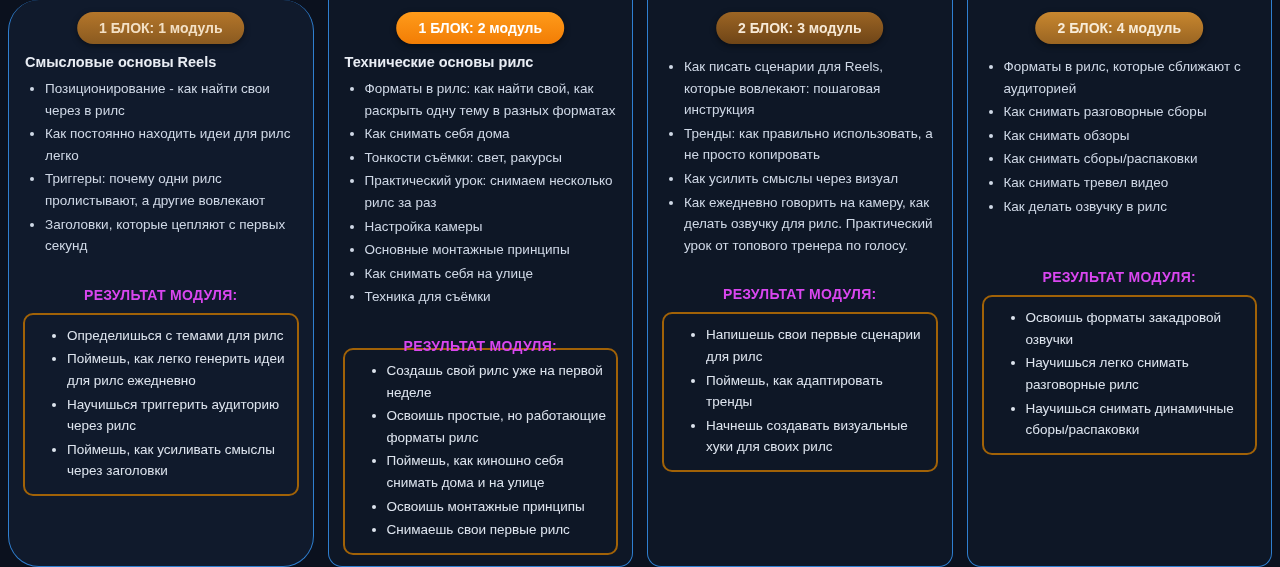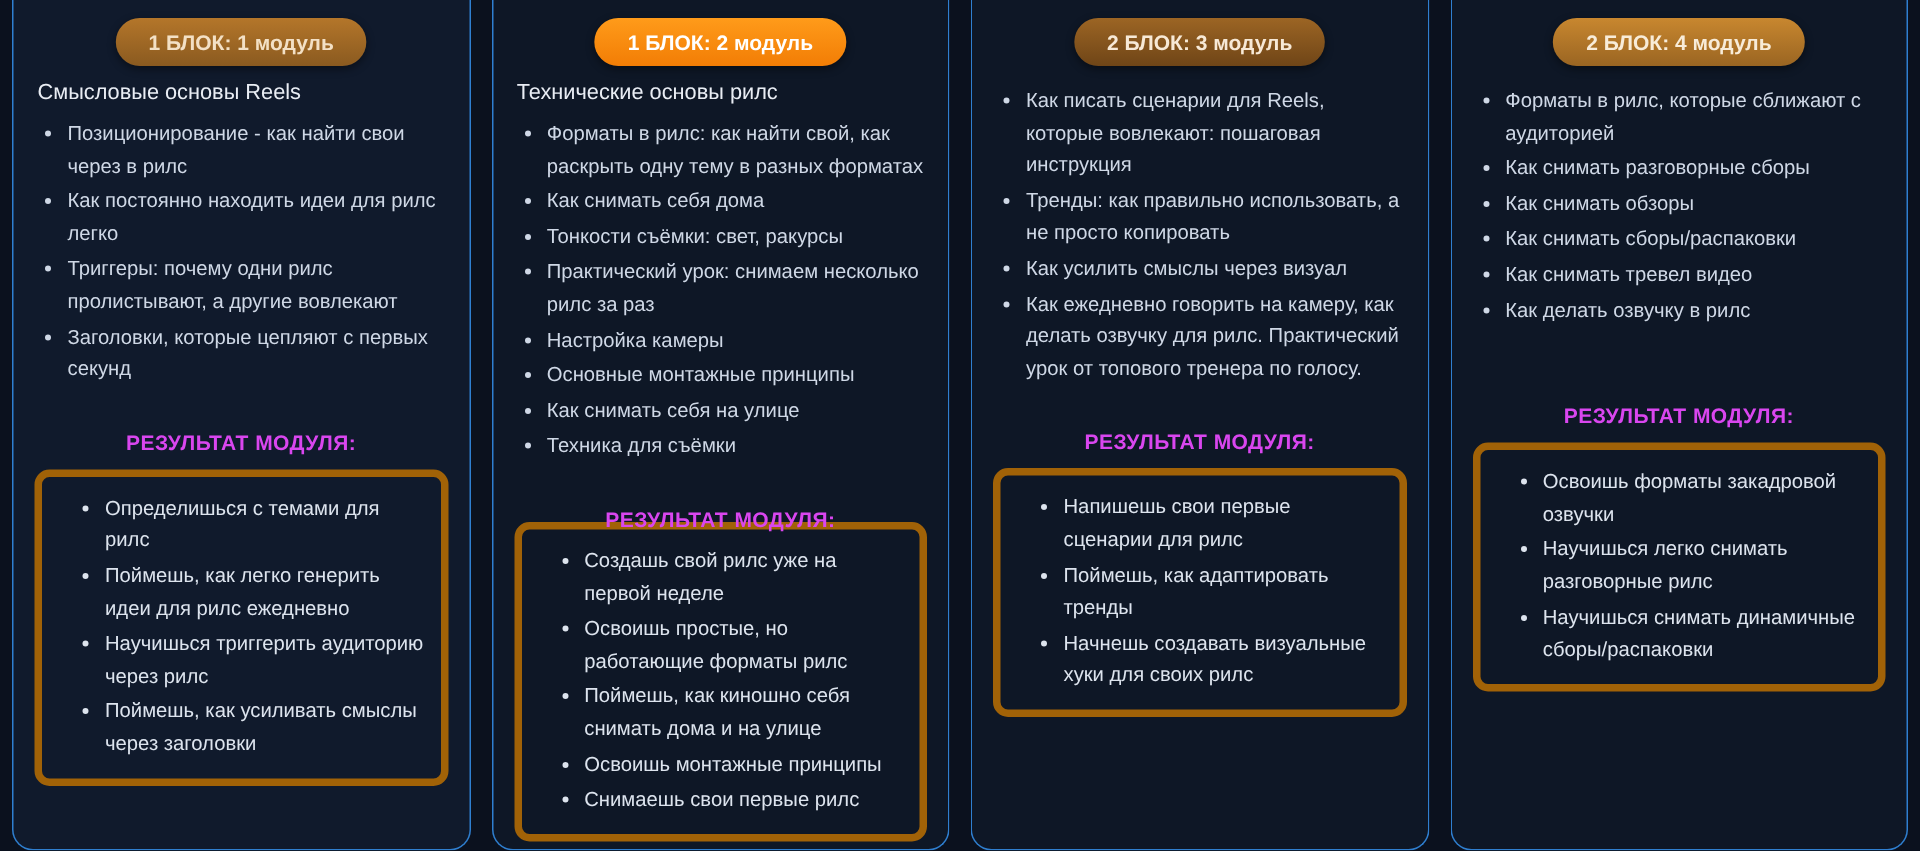--- a/index.html
+++ b/index.html
@@ -24,21 +24,21 @@
   .card {
     position: relative;
     flex: 1 1 0;
     background: #0f1828;
     border: 1px solid #2f7fd0;
     border-top: none;
     border-radius: 0 0 14px 14px;
     padding: 40px 14px 10px 14px;
     overflow: visible;
   }
-  .card.c1 { background: #101a2c; }
+  .card.c1 { background: #101a2c; border-radius: 31px; }
   .card.c2 { background: #0e1726; }
   .card.c3 { background: #0e1726; }
   .card.c4 { background: #0e1726; }
 
   .pill {
     position: absolute;
     top: 12px;
     left: 50%;
     transform: translateX(-50%);
     white-space: nowrap;
@@ -62,21 +62,21 @@
     color: #f7e9d6;
   }
   .pill.gold {
     background: linear-gradient(180deg, #c8872f 0%, #9a6522 100%);
     color: #f8ecd8;
   }
 
   .section-title {
     color: #e9edf4;
     font-size: 14.5px;
-    font-weight: normal;
+    font-weight: bold;
     margin: 14px 0 8px 2px;
   }
   ul.items {
     margin: 0 0 4px 0;
     padding-left: 22px;
     color: #cfd8e6;
     font-size: 13.5px;
     line-height: 1.6;
   }
   ul.items li { margin-bottom: 2px; }
@@ -84,21 +84,21 @@
 
   .result-label {
     color: #d946ef;
     font-weight: bold;
     font-size: 14px;
     letter-spacing: 0.3px;
     text-align: center;
     margin: 16px 0 10px 0;
   }
   .result-box {
-    border: 5px solid #a16207;
+    border: 2px solid #a16207;
     border-radius: 10px;
     padding: 10px 10px 10px 16px;
   }
   .result-box ul {
     margin: 0;
     padding-left: 26px;
     color: #dde4ee;
     font-size: 13.5px;
     line-height: 1.6;
   }

